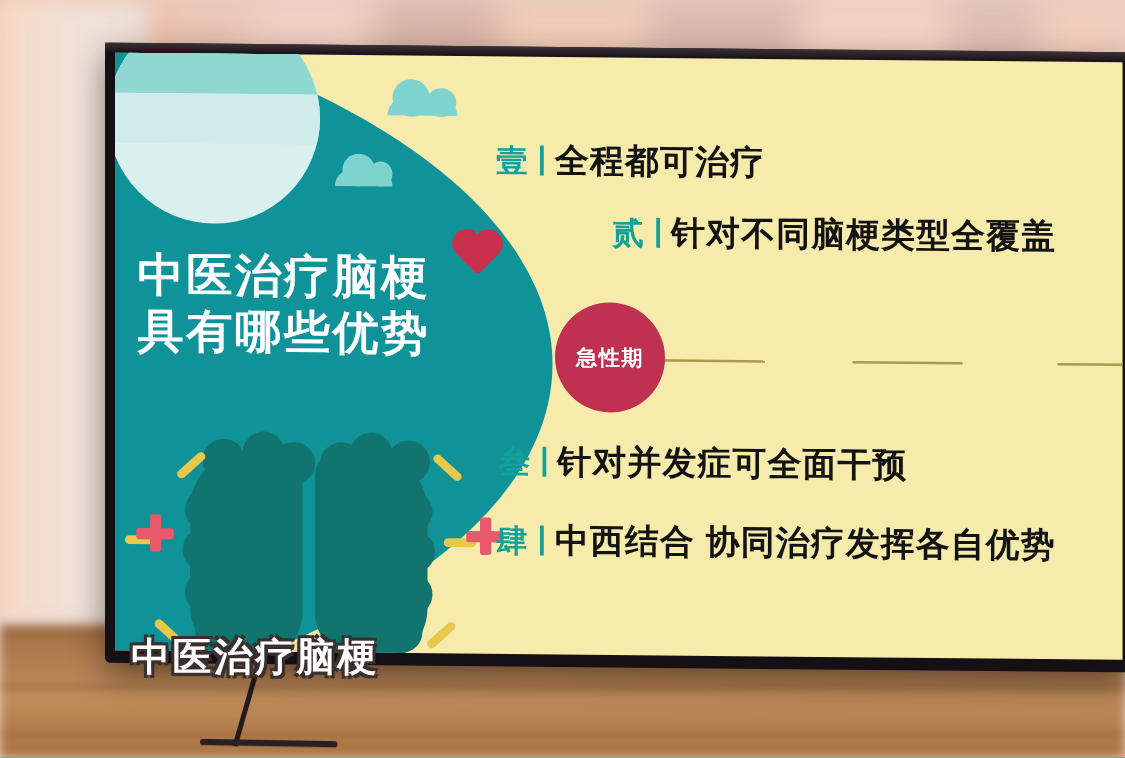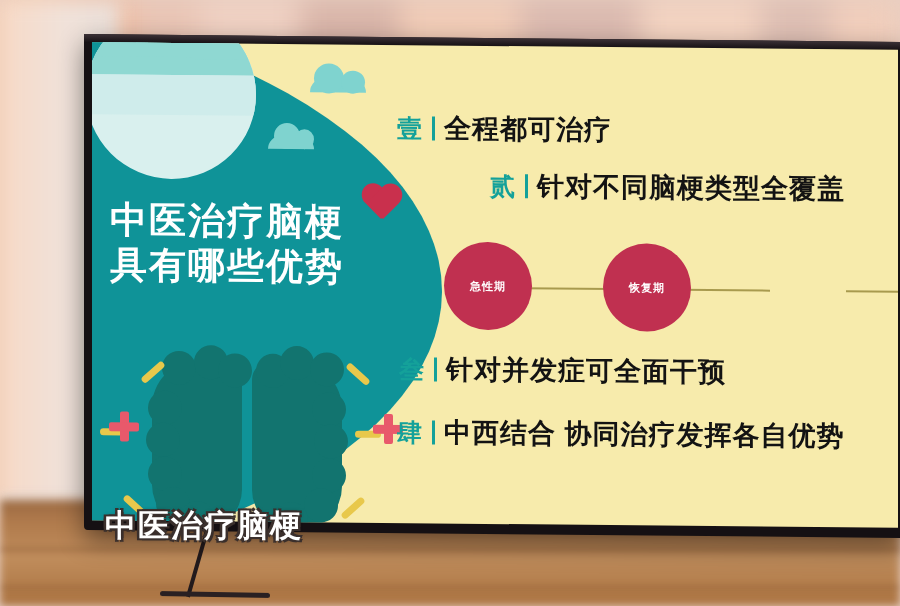--- a/index.html
+++ b/index.html
@@ -103,21 +103,21 @@
 
   .item1{left:305px;top:65px;}
   .item2{left:398px;top:122px;}
   .item3{left:307px;top:306px;}
   .item4{left:305px;top:369px;}
 
   
   .stages{position:absolute;left:352px;top:196px;width:460px;height:96px;}
   .stage{position:absolute;top:0;width:88px;height:88px;border-radius:50%;
          background:#c03050;color:#fff;display:flex;align-items:center;justify-content:center;
-         font-size:11px;font-weight:bold;letter-spacing:1px;z-index:2;}
+         font-size:17px;font-weight:bold;letter-spacing:1px;z-index:2;}
   .stage.s1{left:0;}
   .stage.s2{left:159px;}
   .stage.s3{left:318px;width:92px;height:92px;top:-2px;font-size:16px;}
   .connector{position:absolute;top:45px;height:2px;background:#a89a4e;z-index:1;}
   .c1{left:80px;width:88px;}
   .c2{left:238px;width:88px;}
   .c3{left:402px;width:62px;}
 
   
   .caption{position:absolute;left:105px;top:505px;font-size:31px;font-weight:bold;
@@ -225,23 +225,20 @@
         <span class="txt">中西结合 协同治疗发挥各自优势</span>
       </div>
 
       <div class="stages">
         <div class="connector c1"></div>
         <div class="connector c2"></div>
         <div class="connector c3"></div>
         <div class="stage s1">
           <span>急性期</span>
         </div>
-        <div class="stage s2">
-          <span>恢复期</span>
-        </div>
       </div>
 
     </div>
   </div>
 
   <div class="caption">中医治疗脑梗</div>
 
 </div>
 
 </body></html>

